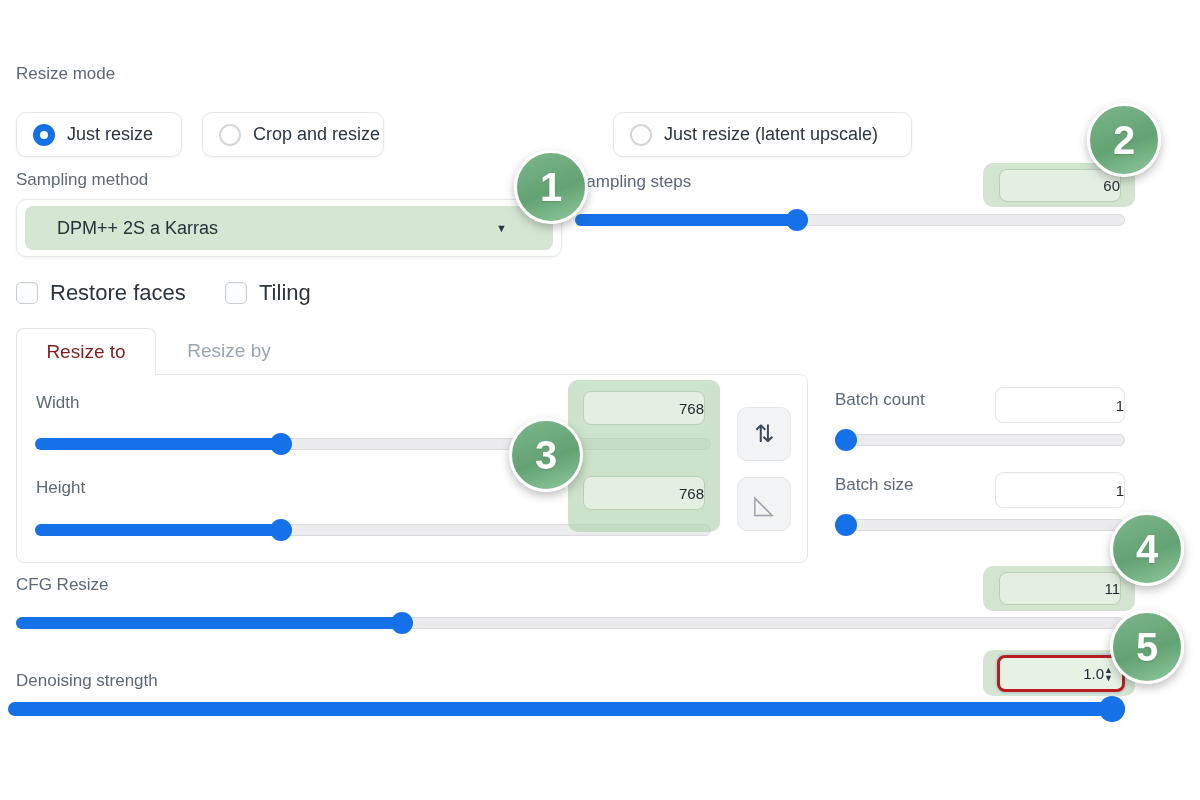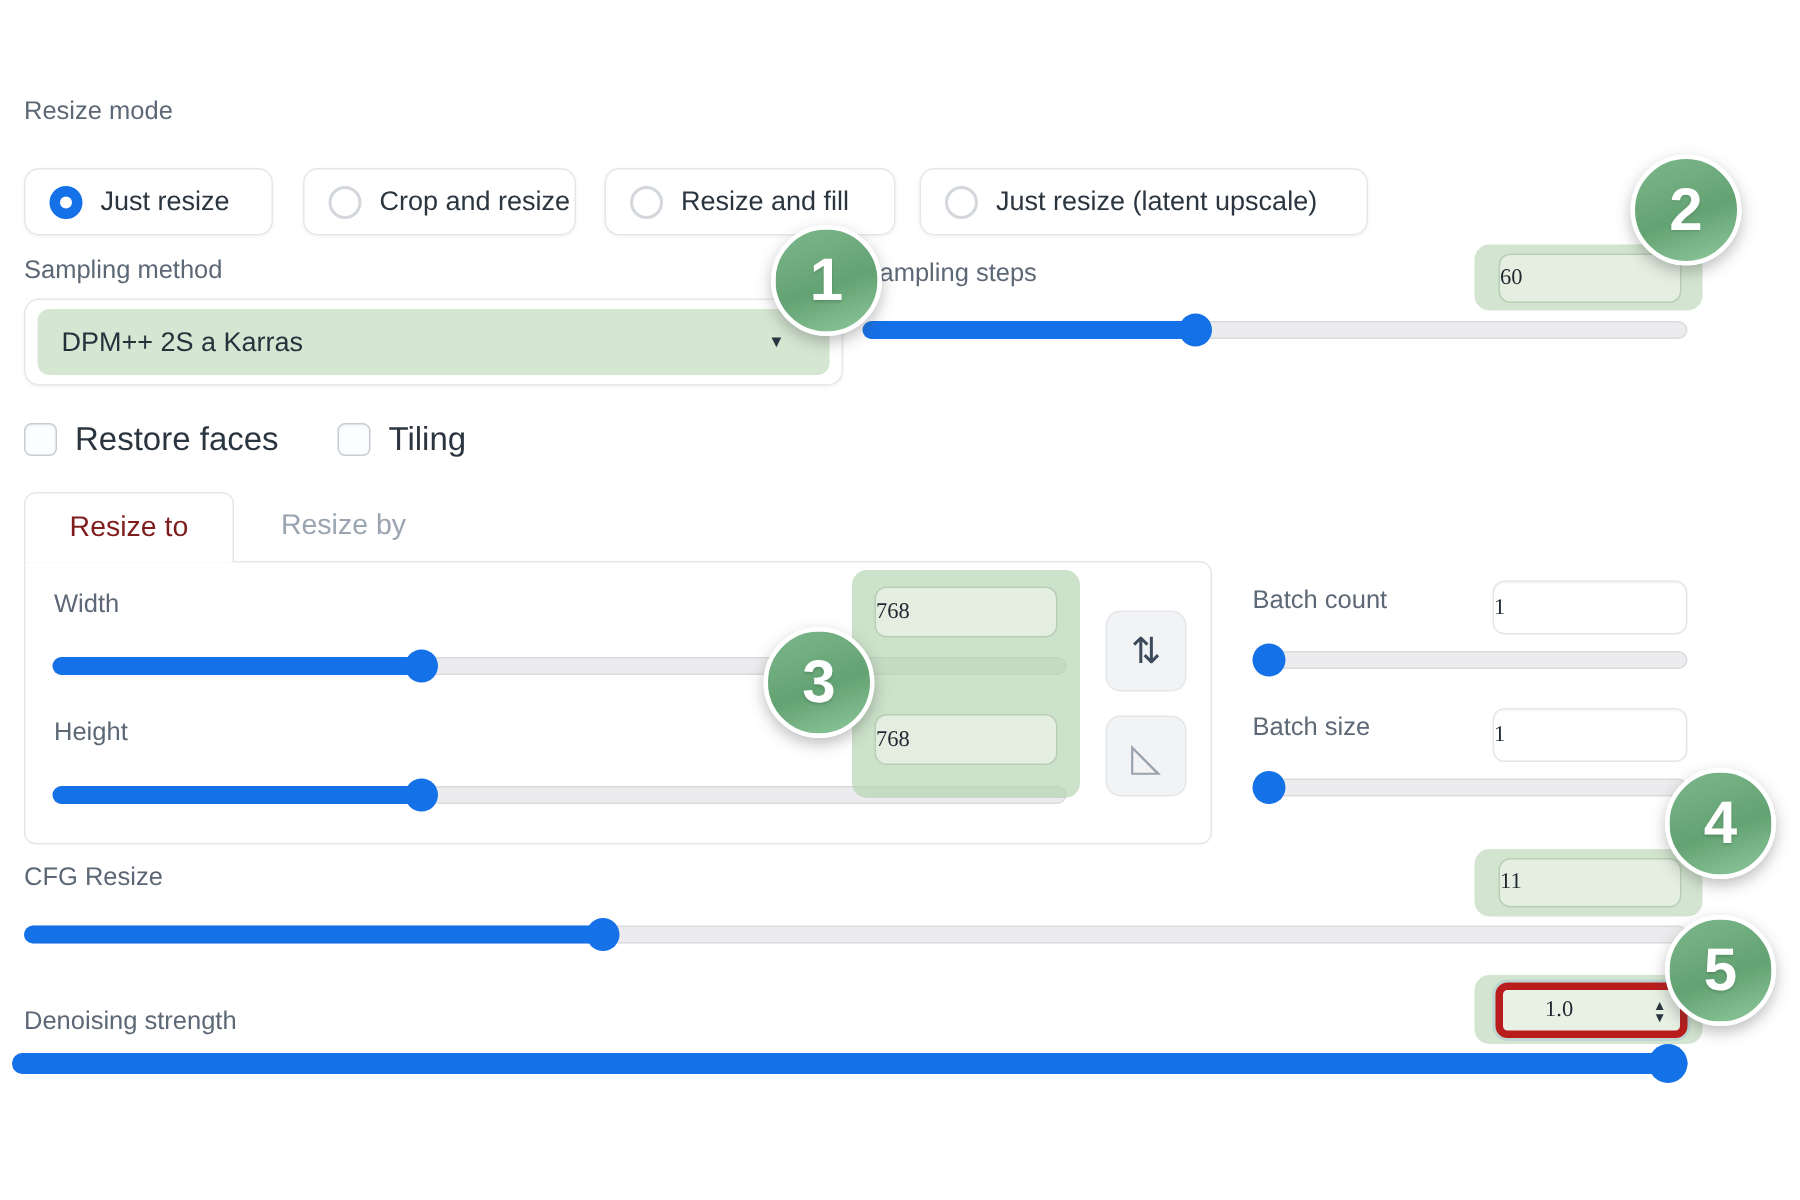--- a/index.html
+++ b/index.html
@@ -20,33 +20,33 @@
     box-shadow:0 1px 3px rgba(0,0,0,0.05);}
   .radio{width:22px;height:22px;border-radius:50%;background:#fff;border:2px solid #d3d7dc;position:relative;flex:0 0 auto;}
   .radio.on{background:var(--blue);border-color:var(--blue);}
   .radio.on::after{content:"";position:absolute;left:50%;top:50%;width:8px;height:8px;margin:-4px 0 0 -4px;border-radius:50%;background:#fff;}
   .radio-label{font-size:18px;color:var(--dark);white-space:nowrap;}
 
   
   .dd-wrap{position:absolute;left:16px;top:199px;width:546px;height:58px;background:#fff;
     border:1px solid #e6e8eb;border-radius:10px;box-shadow:0 1px 3px rgba(0,0,0,0.06);}
   .dd-green{position:absolute;left:8px;top:6px;width:528px;height:44px;background:#d5e7d2;
-    border-radius:8px;display:flex;align-items:center;padding:0 16px;}
+    border-radius:8px;display:flex;align-items:center;padding:0 32px;}
   .dd-text{font-size:18px;color:#27313c;flex:1;}
   .dd-caret{font-size:11px;color:#2b3540;margin-right:14px;}
 
   
   .hl{position:absolute;background:#d3e5d0;border-radius:10px;}
 
   
-  .num{position:absolute;display:flex;align-items:center;justify-content:flex-start;
-    font-family:Liberation Serif, serif;font-size:15px;color:#1f2730;border-radius:8px;}
+  .num{position:absolute;display:flex;align-items:center;justify-content:flex-end;
+    font-family:Liberation Sans, sans-serif;font-size:15px;color:#1f2730;border-radius:8px;}
   .num.green{background:#e4efe1;border:1px solid #b8cfb5;}
   .num.white{background:#fff;border:1px solid #e3e6ea;box-shadow:inset 0 1px 2px rgba(0,0,0,0.04);}
-  .num.focus{background:#e7f1e4;border:5px solid #b91c1c;box-shadow:0 0 0 2px rgba(90,150,220,0.18);padding-left:28px;}
+  .num.focus{background:#e7f1e4;border:3px solid #b91c1c;box-shadow:0 0 0 2px rgba(90,150,220,0.18);padding-left:28px;}
   .stepper{position:absolute;right:9px;top:50%;transform:translateY(-50%);display:flex;flex-direction:column;
     align-items:center;line-height:8px;font-size:9px;color:#2b3540;cursor:pointer;}
 
   
   .slider{position:absolute;height:22px;}
   .slider .track{position:absolute;left:0;right:0;top:5px;height:12px;background:#ececee;
     border:1px solid #dbdbde;border-radius:7px;}
   .slider .fill{position:absolute;left:0;top:5px;height:12px;background:var(--blue);border-radius:7px;}
   .slider .thumb{position:absolute;top:0;width:22px;height:22px;border-radius:50%;background:var(--blue);}
   .slider.xl{height:26px;}
@@ -91,24 +91,20 @@
   <div class="lbl" style="left:16px;top:64px;">Resize mode</div>
 
   <div class="radio-box" style="left:16px;width:166px;">
     <span class="radio on"></span>
     <span class="radio-label">Just resize</span>
   </div>
   <div class="radio-box" style="left:202px;width:182px;">
     <span class="radio"></span>
     <span class="radio-label">Crop and resize</span>
   </div>
-  <div class="radio-box" style="left:403px;width:194px;">
-    <span class="radio"></span>
-    <span class="radio-label">Resize and fill</span>
-  </div>
   <div class="radio-box" style="left:613px;width:299px;">
     <span class="radio"></span>
     <span class="radio-label">Just resize (latent upscale)</span>
   </div>
 
   <div class="lbl" style="left:16px;top:170px;">Sampling method</div>
   <div class="dd-wrap">
     <div class="dd-green">
       <span class="dd-text">DPM++ 2S a Karras</span>
       <span class="dd-caret">▼</span>

